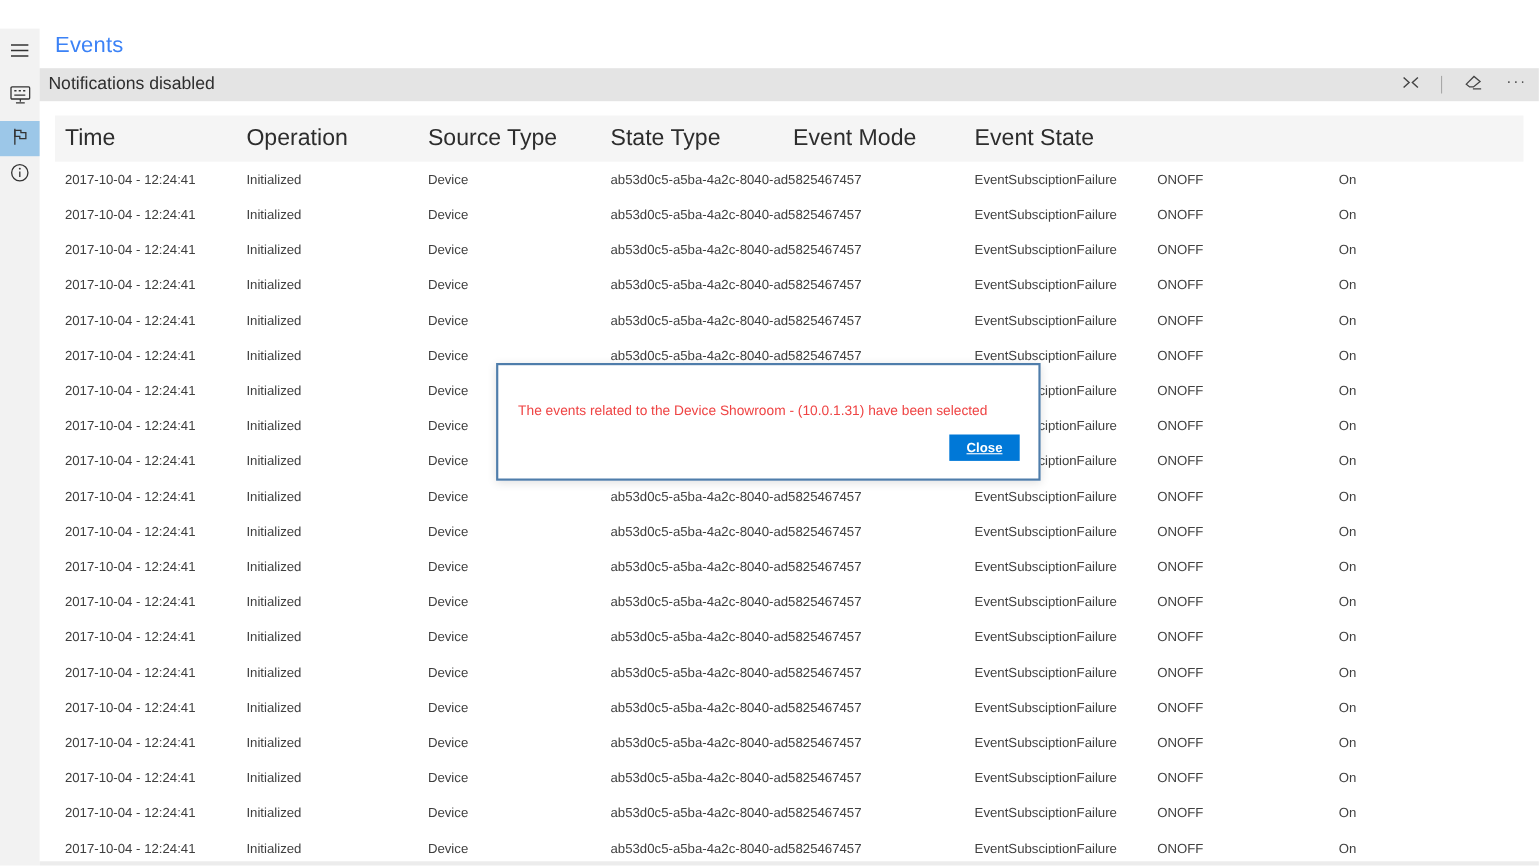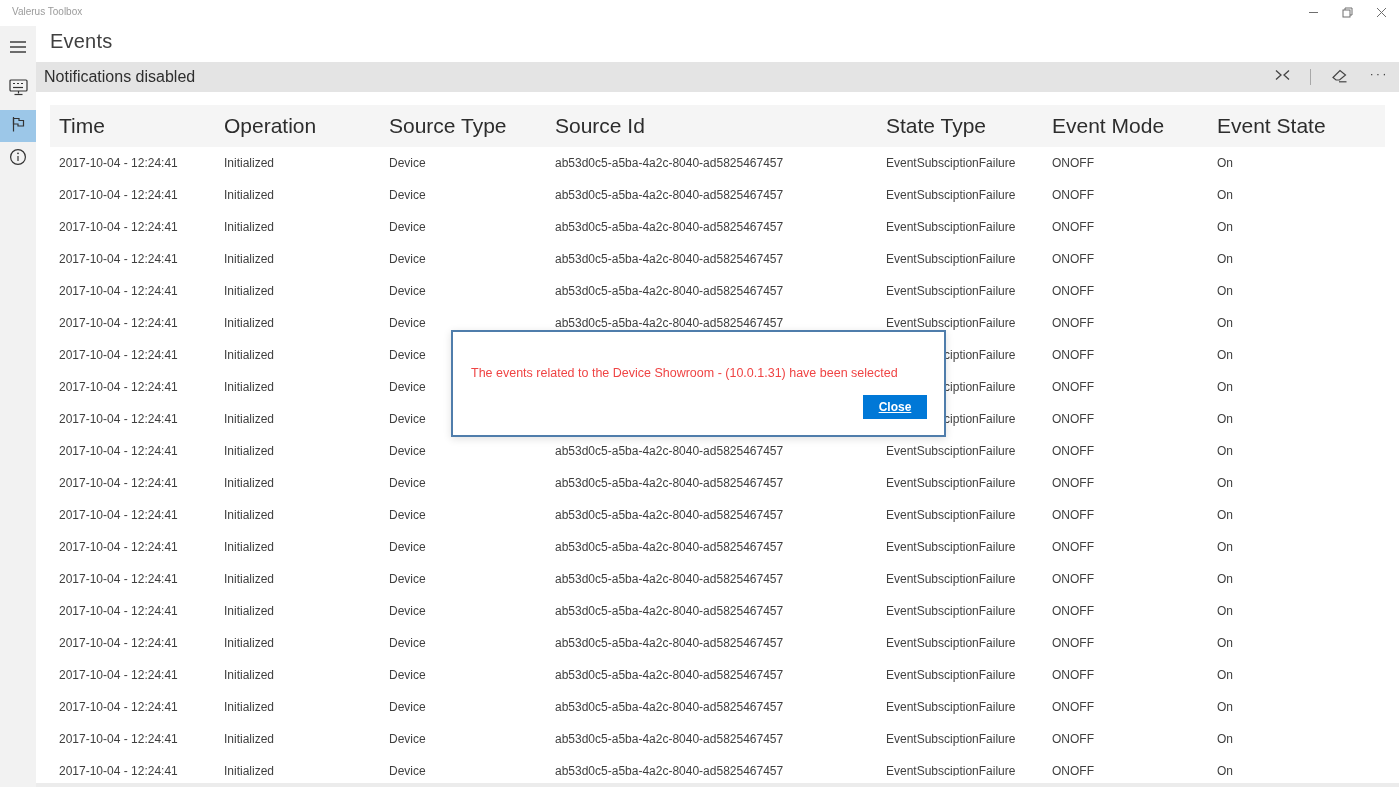--- a/index.html
+++ b/index.html
@@ -17,21 +17,21 @@
 
   
   .sidebar { position:absolute; left:0; top:26px; width:36px; height:761px; background:#f2f2f2; }
   .side-item { position:absolute; left:0; width:36px; height:32px; display:flex;
     align-items:center; justify-content:center; color:#333; }
   .side-item.selected { background:var(--sidebar-selected,#9cc7e8); }
   .it-menu { top:6px; } .it-monitor { top:47px; } .it-flag { top:84px; } .it-info { top:117px; }
 
   
   .page-title { position:absolute; left:50px; top:30px; font-size:20px; font-weight:400;
-    color:#404040; letter-spacing:.2px; }
+    color:#3b82f6; letter-spacing:.2px; }
 
   
   .notifbar { position:absolute; left:36px; top:62px; width:1363px; height:30px;
     background:var(--notification-bar-bg,#e4e4e4); display:flex; align-items:center; }
   .notif-text { margin-left:8px; font-size:16px; color:#2e2e2e; }
   .notif-actions { position:absolute; right:0; top:0; height:30px; display:flex;
     align-items:center; }
   .notif-btn { width:40px; height:30px; display:flex; align-items:center;
     justify-content:center; color:#444; }
   .notif-divider { width:1px; height:16px; background:#a8a8a8; margin:0 8px; }
@@ -59,46 +59,20 @@
   .dialog-close-btn { position:absolute; right:17px; bottom:16px; width:64px; height:24px;
     background:var(--accent,#0078d7); color:#fff; font-size:12px; font-weight:700;
     border:none; display:flex; align-items:center; justify-content:center;
     font-family:"Liberation Sans","DejaVu Sans",sans-serif; cursor:default;text-decoration:underline; }
 </style>
 </head>
 <body>
 
 <div class="app">
 
-  <div class="titlebar">
-    <span class="titlebar-text">Valerus Toolbox</span>
-    <div class="caption-btn btn-min">
-      <span>
-        <svg width="11" height="11" viewBox="0 0 11 11">
-            <line x1="1" y1="5.5" x2="10" y2="5.5" stroke="#6e6e6e" stroke-width="1"></line>
-          </svg>
-      </span>
-    </div>
-    <div class="caption-btn btn-restore">
-      <span>
-        <svg width="11" height="11" viewBox="0 0 11 11" fill="none" stroke="#6e6e6e" stroke-width="1">
-          <rect x="1" y="3" width="7" height="7"></rect>
-            <path d="M3 3 V1 H10 V8 H8"></path>
-        </svg>
-      </span>
-    </div>
-    <div class="caption-btn btn-close">
-      <span>
-        <svg width="11" height="11" viewBox="0 0 11 11" stroke="#6e6e6e" stroke-width="1">
-          <line x1="1" y1="1" x2="10" y2="10"></line>
-            <line x1="10" y1="1" x2="1" y2="10"></line>
-        </svg>
-      </span>
-    </div>
-  </div>
 
   <div class="sidebar">
     <div class="side-item it-menu">
       <span>
         <svg width="16" height="12" viewBox="0 0 16 12" stroke="#333" stroke-width="1.4">
           <line x1="0" y1="1" x2="16" y2="1"></line>
             <line x1="0" y1="6" x2="16" y2="6"></line>
             <line x1="0" y1="11" x2="16" y2="11"></line>
         </svg>
       </span>
@@ -161,21 +135,20 @@
         <span class="more-dots">···</span>
       </div>
     </div>
   </div>
 
   <div class="table">
     <div class="thead">
       <div class="th col0">Time</div>
       <div class="th col1">Operation</div>
       <div class="th col2">Source Type</div>
-      <div class="th col3">Source Id</div>
       <div class="th col4">State Type</div>
       <div class="th col5">Event Mode</div>
       <div class="th col6">Event State</div>
     </div>
     <div class="tbody">
         <div class="trow">
           <div class="cell col0">2017-10-04 - 12:24:41</div>
           <div class="cell col1">Initialized</div>
           <div class="cell col2">Device</div>
           <div class="cell col3">ab53d0c5-a5ba-4a2c-8040-ad5825467457</div>

